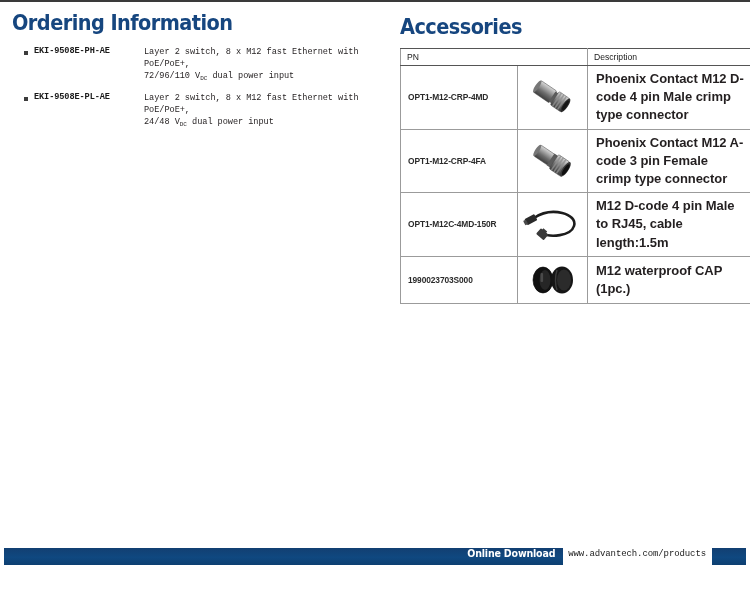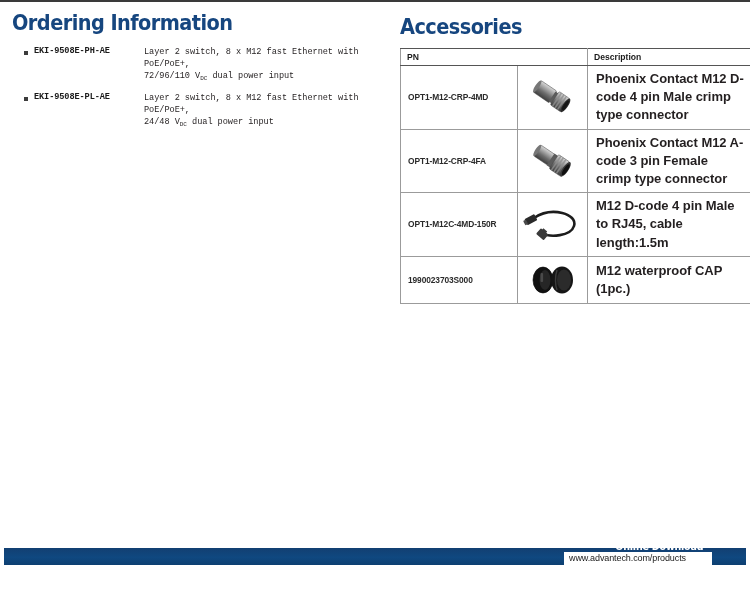--- a/index.html
+++ b/index.html
@@ -84,21 +84,21 @@
     width: 352px;
     table-layout: fixed;
   }
   table.acc th, table.acc td {
     border: 1px solid #9b9b9b;
     vertical-align: middle;
   }
   table.acc thead th {
     background: #ffffff;
     font-size: 8.6px;
-    font-weight: bold;
+    font-weight: normal;
     text-align: left;
     color: #1a1a1a;
     padding: 3px 6px;
     height: 16px;
     border-bottom: 1.6px solid #555;
     border-top: 1.6px solid #555;
   }
   table.acc td.pn {
     font-size: 8.4px;
     color: #2b2b2b;
@@ -125,43 +125,43 @@
   .art { display: block; margin: 0 auto; }
 
   
   .footer-bar {
     position: absolute;
     left: 4px; bottom: 26px;
     width: 742px; height: 17px;
     background: #10467f;
     background: linear-gradient(#123f72, #0f4880 55%, #0d3f71);
     display: flex;
-    align-items: flex-end;
+    align-items: flex-start;
     justify-content: flex-end;
     padding-right: 34px;
-    flex-direction: column;
   }
   .footer-label {
     color: #ffffff;
     font-family: "DejaVu Sans", sans-serif;
     font-weight: bold;
     font-size: 10px;
     letter-spacing: -0.2px;
     margin-right: 6px;
     transform: scaleX(0.95);
   }
   .footer-url {
     background: #ffffff;
     color: #1a1a1a;
     font-size: 9px;
     height: 29px;
     line-height: 13px;
     padding: 0 6px 0 5px;
     min-width: 148px;
     letter-spacing: -0.1px;
+    font-family: Liberation Mono, monospace;
   }
 </style>
 </head>
 <body>
 
 <div class="top-rule"></div>
 
 <div class="col-left">
   <h2 class="section-title">Ordering Information</h2>
 

